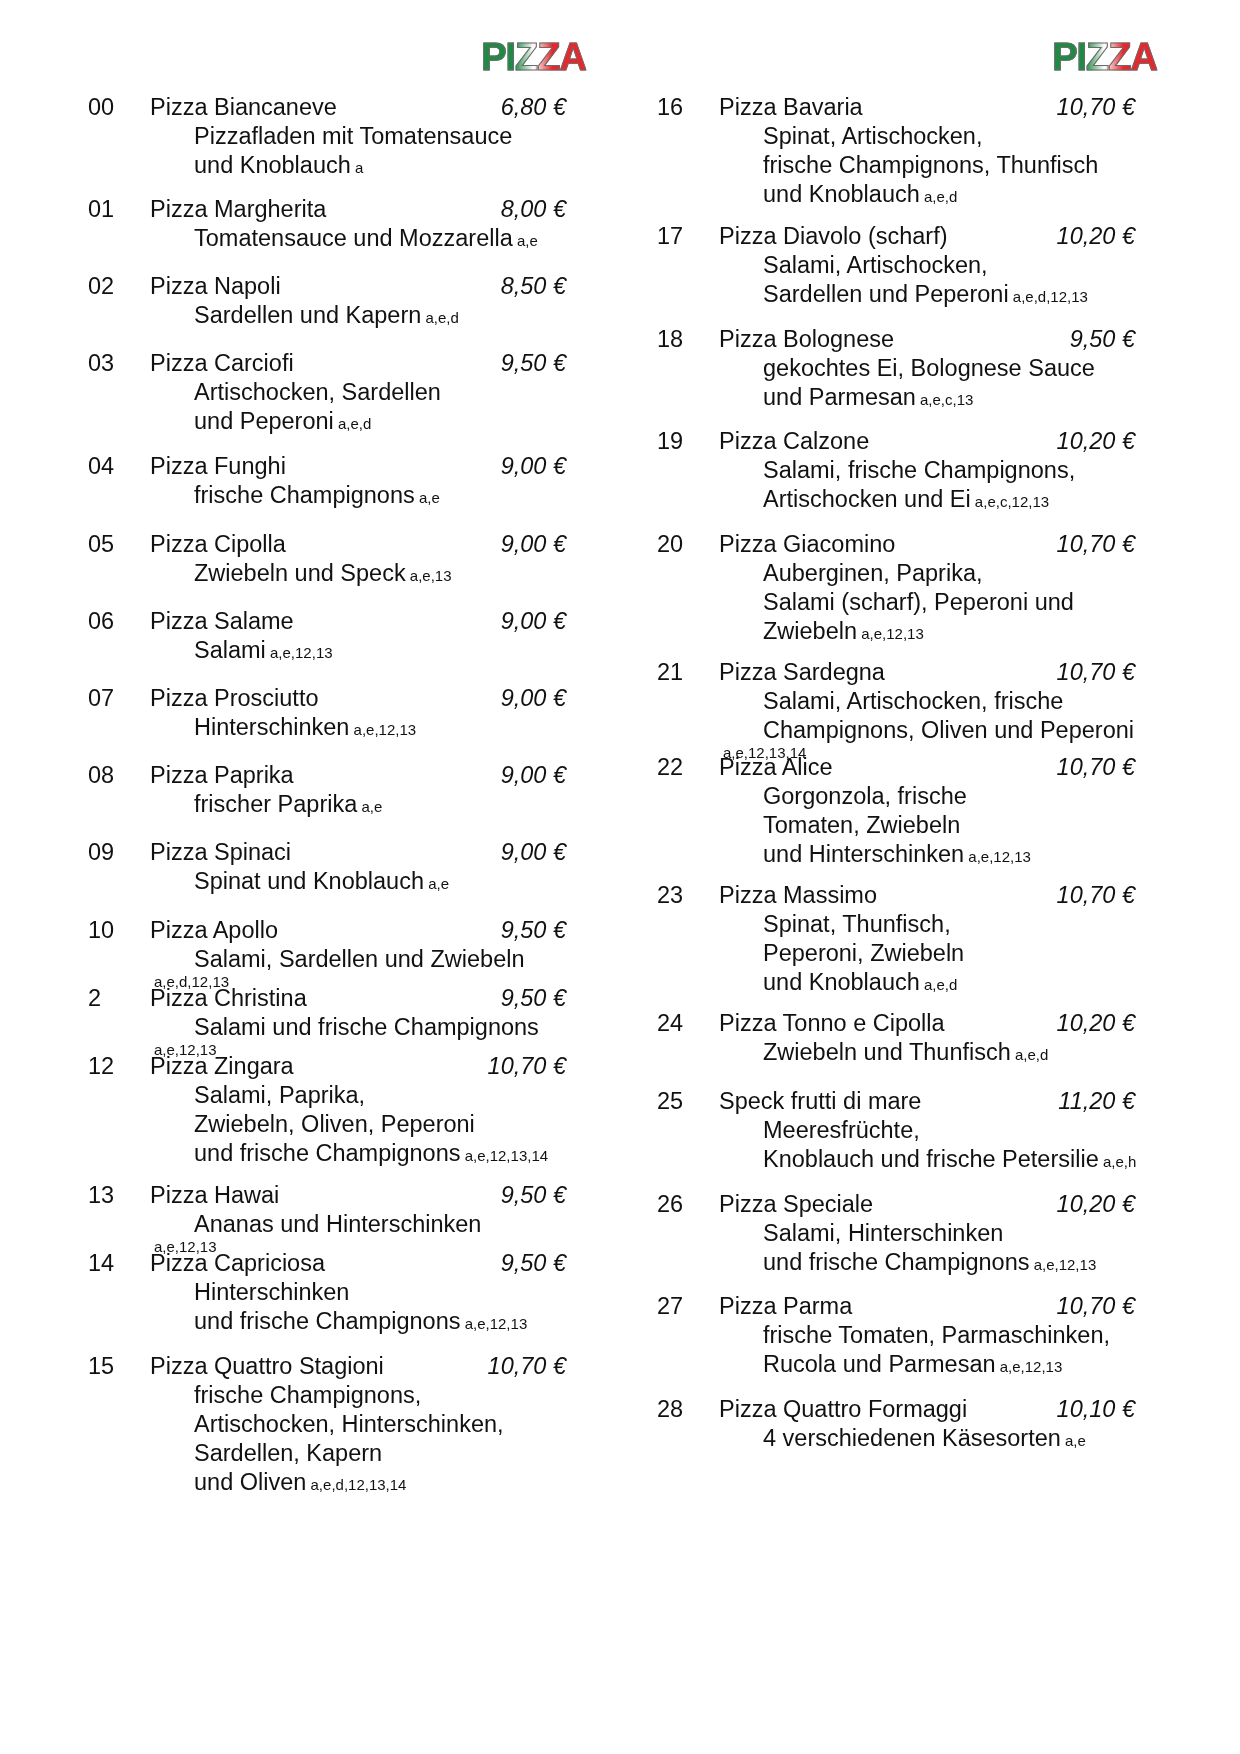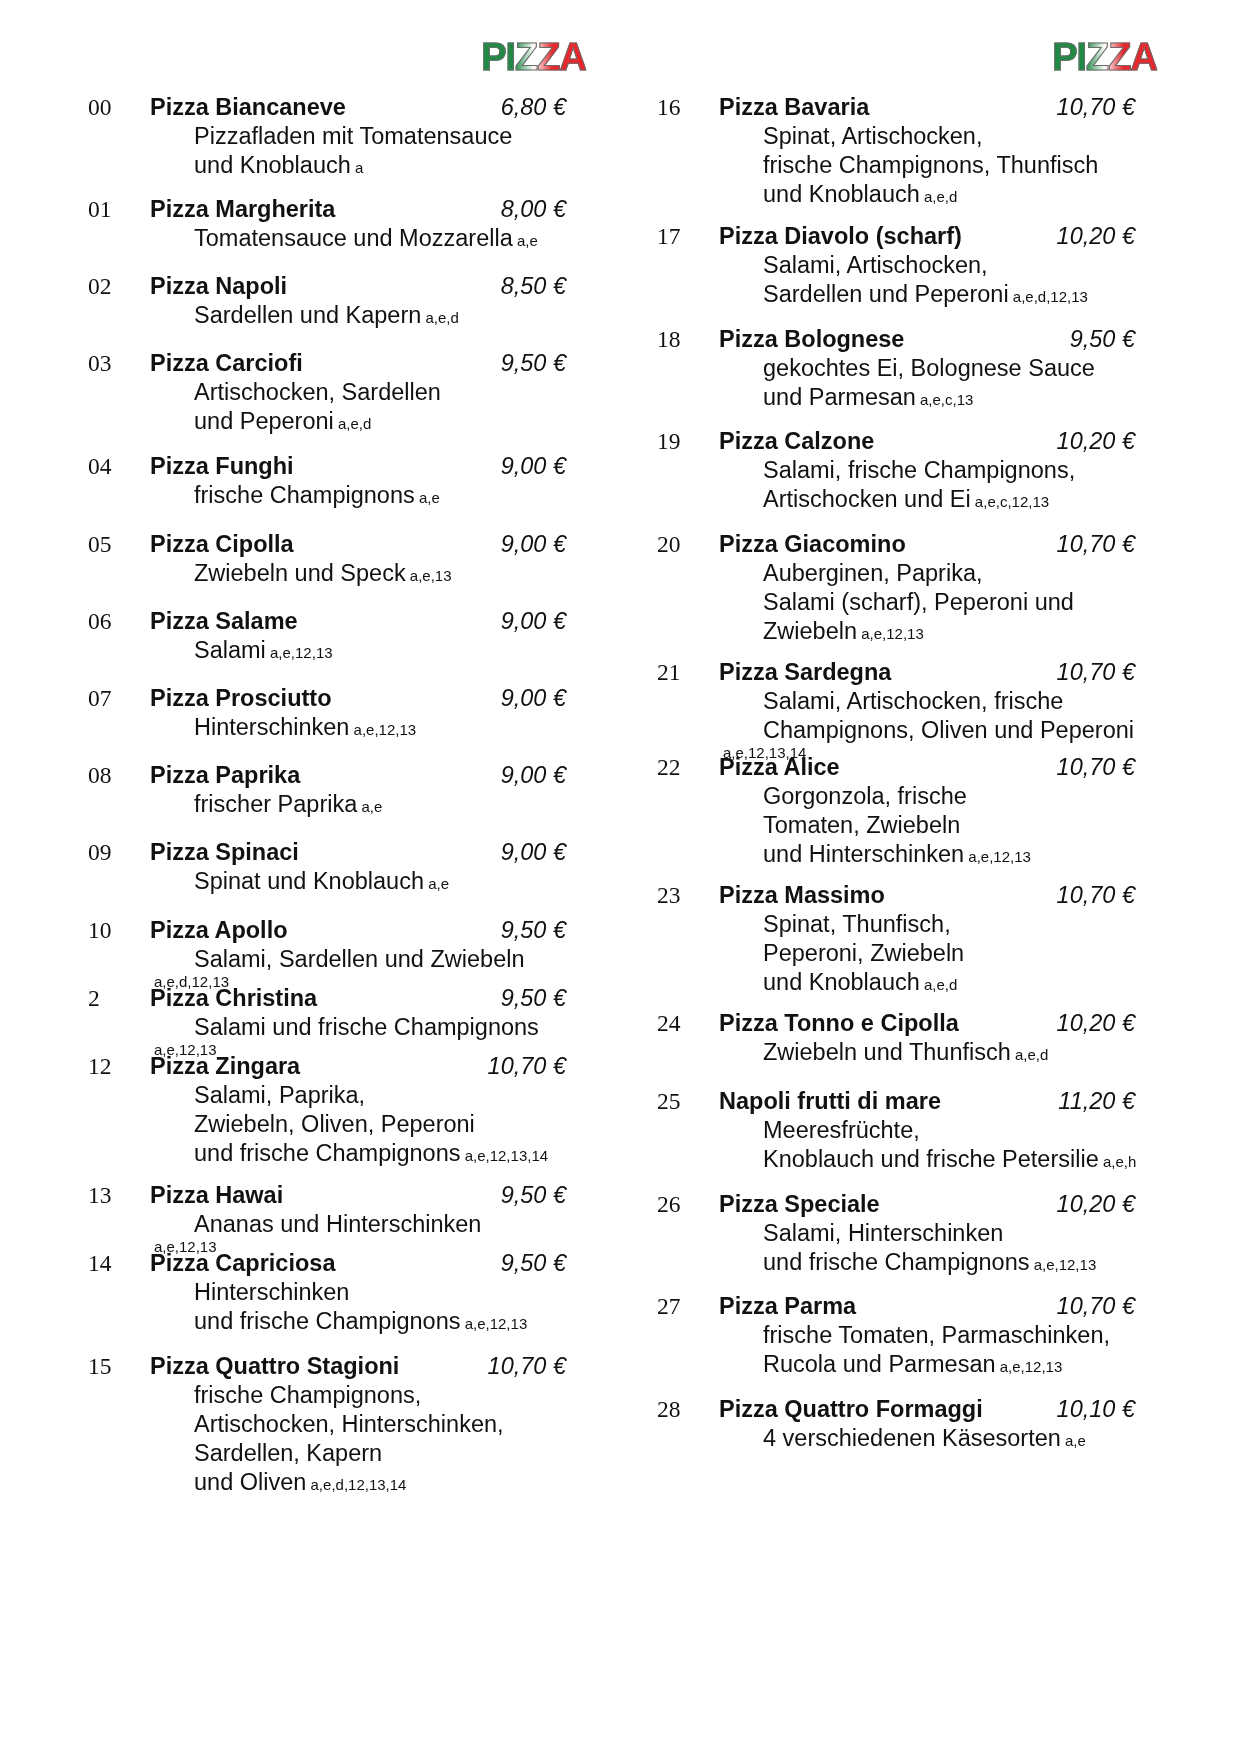--- a/index.html
+++ b/index.html
@@ -10,22 +10,22 @@
   #col-right { left: 657px; }
   .logo-wrap { position: absolute; top: 38px; width: 500px; text-align: right; }
   #col-left .logo-wrap { left: -2px; }
   #col-right .logo-wrap { left: 0px; }
   .logo { display: inline-block; font-family: "Liberation Sans", sans-serif; font-weight: 900;
           font-size: 38px; letter-spacing: -1px; line-height: 1;
           background: linear-gradient(90deg, #1e8a43 0%, #1e8a43 32%, #ffffff 50%, #e8262b 68%, #e8262b 100%);
           -webkit-background-clip: text; background-clip: text; color: transparent;
           -webkit-text-stroke: 1px #6b6b6b; }
   .item { position: absolute; left: 0; width: 478px; font-size: 23.5px; line-height: 29px; }
-  .num { position: absolute; left: 0; top: 0; width: 50px; font-family: Liberation Serif, serif; }
-  .name { position: absolute; left: 62px; top: 0; font-weight: bold; }
+  .num { position: absolute; left: 0; top: 0; width: 50px; }
+  .name { position: absolute; left: 62px; top: 0; font-weight: normal; }
   .price { position: absolute; right: 0; top: 0; text-align: left; white-space: nowrap; font-style: italic; }
   .desc { position: absolute; left: 62px; top: 29px; width: 420px; }
   .desc-line { display: block; white-space: nowrap; margin-left: 44px; }
   .allergen { font-size: 15px; }
   .allergen-line { display: block; font-size: 15px; line-height: 15px; padding-left: 4px; }
 </style>
 </head>
 <body>
 
 <div class="col" id="col-left">
@@ -260,21 +260,21 @@
       <div class="item" style="top: 1009px;">
         <span class="num">24</span>
         <span class="name">Pizza Tonno e Cipolla</span>
         <span class="price">10,20 €</span>
         <div class="desc">
           <span class="desc-line">Zwiebeln und Thunfisch<span class="allergen"> a,e,d</span></span>
         </div>
       </div>
       <div class="item" style="top: 1087px;">
         <span class="num">25</span>
-        <span class="name">Napoli frutti di mare</span>
+        <span class="name">Speck frutti di mare</span>
         <span class="price">11,20 €</span>
         <div class="desc">
           <span class="desc-line">Meeresfrüchte,</span>
           <span class="desc-line">Knoblauch und frische Petersilie<span class="allergen"> a,e,h</span></span>
         </div>
       </div>
       <div class="item" style="top: 1190px;">
         <span class="num">26</span>
         <span class="name">Pizza Speciale</span>
         <span class="price">10,20 €</span>

